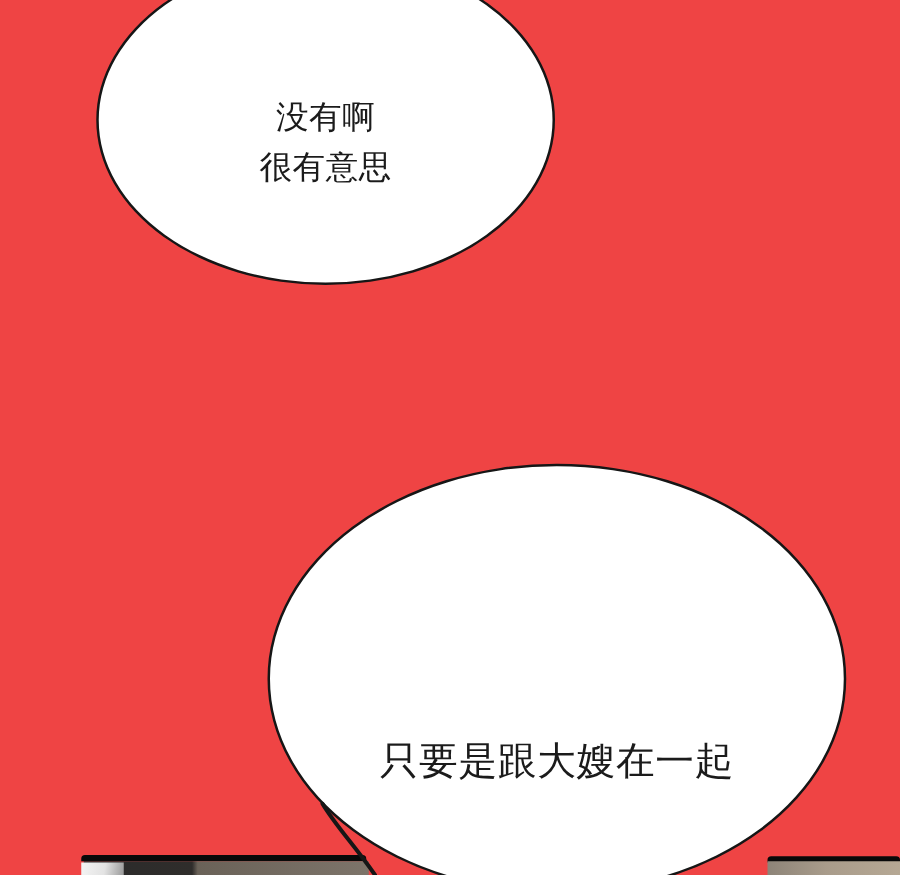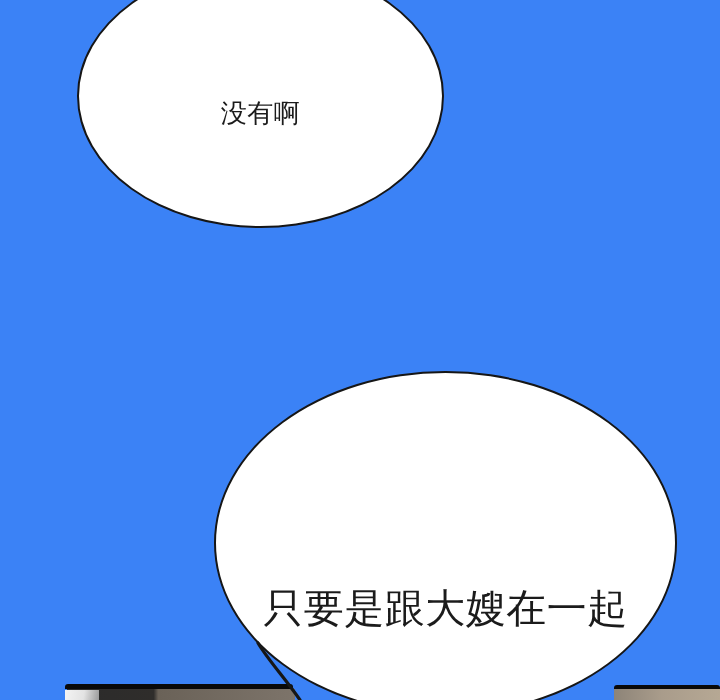--- a/index.html
+++ b/index.html
@@ -14,21 +14,21 @@
     overflow: hidden;
     font-family: "Liberation Sans", "DejaVu Sans", sans-serif;
   }
 
   #comic-panel {
     position: absolute;
     left: 0;
     top: 0;
     width: 720px;
     height: 700px;
-    background: #3b82f6;
+    background: #ef4444;
     overflow: hidden;
   }
 
   
   .balloon {
     position: absolute;
     box-sizing: border-box;
     background: #ffffff;
     border: 2.2px solid #161616;
     border-radius: 50%;
@@ -61,21 +61,21 @@
     text-align: center;
     letter-spacing: 0.5px;
   }
 
   #balloon-1 .balloon-line {
     font-size: 26px;
     line-height: 40px;
   }
 
   #balloon-2 .balloon-line {
-    font-size: 40px;
+    font-size: 31px;
     line-height: 41px;
   }
 
   
   .desk-edge {
     position: absolute;
     z-index: 2;
   }
 
   #desk-edge-left {
@@ -151,20 +151,21 @@
     <div class="desk-highlight"></div>
   </div>
 
   <div class="desk-edge" id="desk-edge-right">
     <div class="desk-top-rim"></div>
     <div class="desk-face"></div>
   </div>
 
   <div class="balloon" id="balloon-1">
     <div class="balloon-line">没有啊</div>
+    <div class="balloon-line">很有意思</div>
   </div>
 
   <div class="balloon" id="balloon-2">
     <div class="balloon-line">只要是跟大嫂在一起</div>
   </div>
 
   <svg id="tail-overlay" viewBox="0 0 720 700">
     <path d="M 258,643 C 268,660 285,678 300,700" fill="none" stroke="#161616" stroke-width="3.2" stroke-linecap="round"></path>
   </svg>
 

